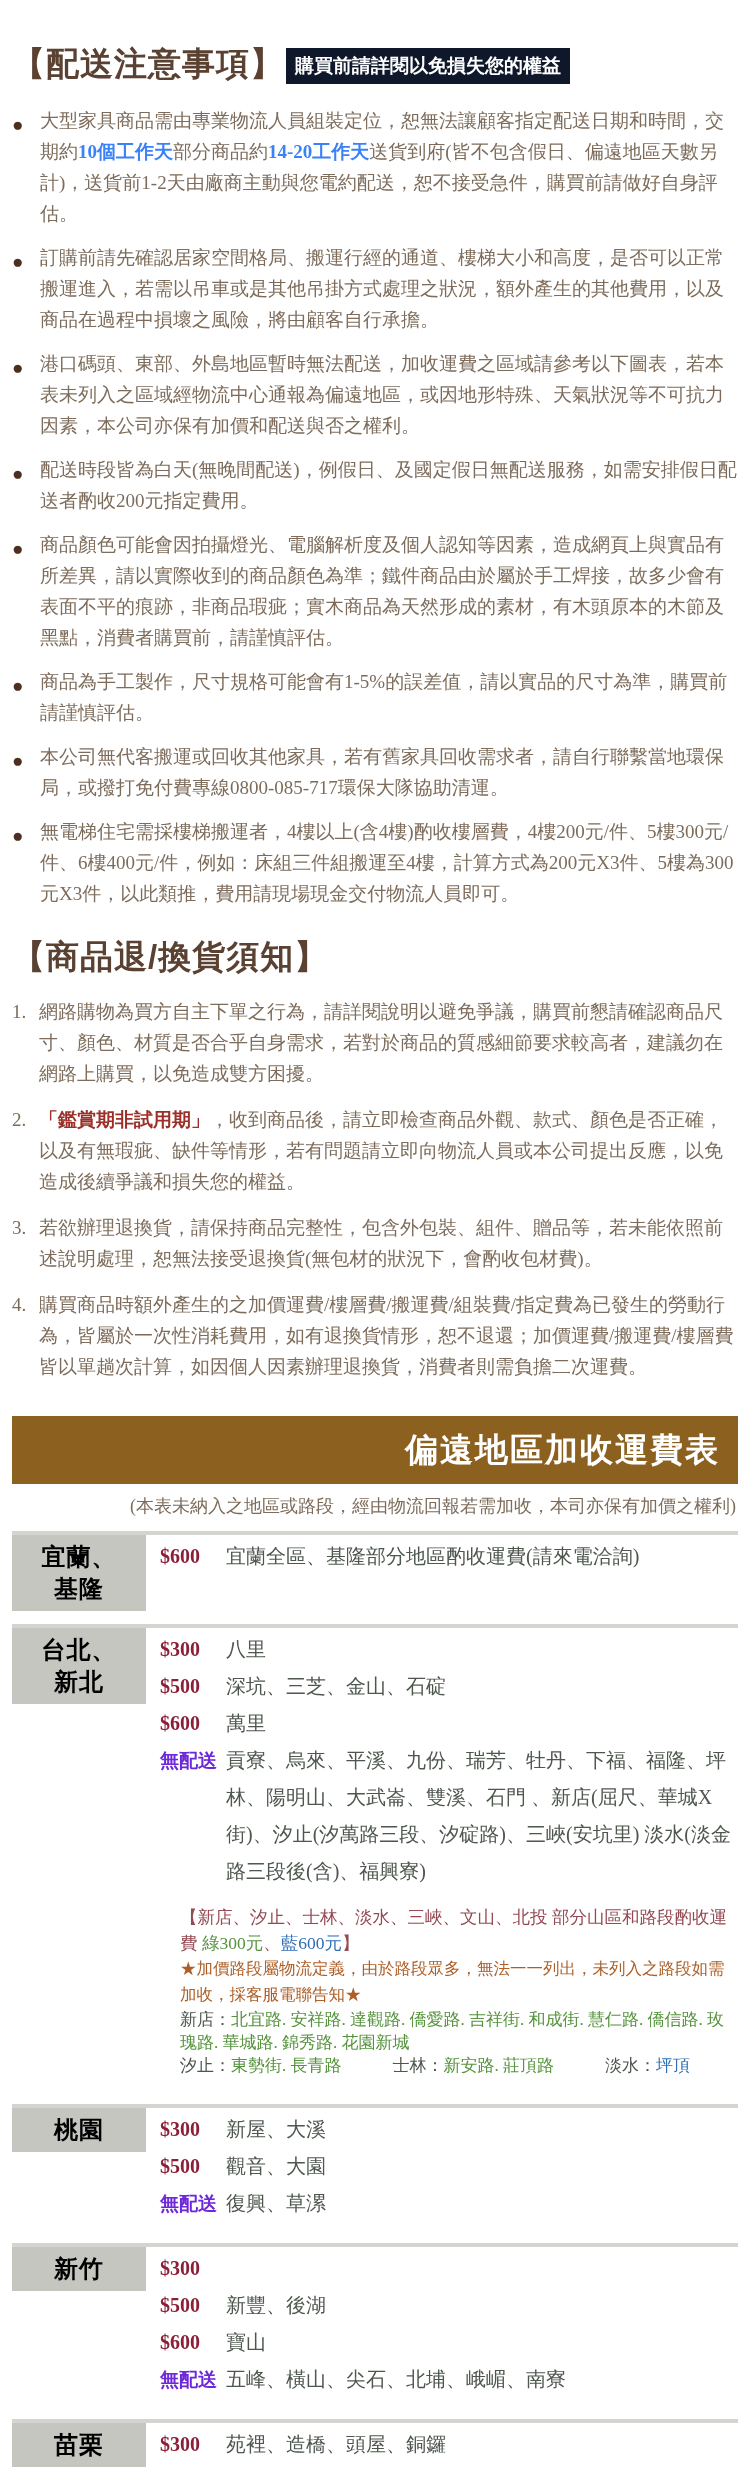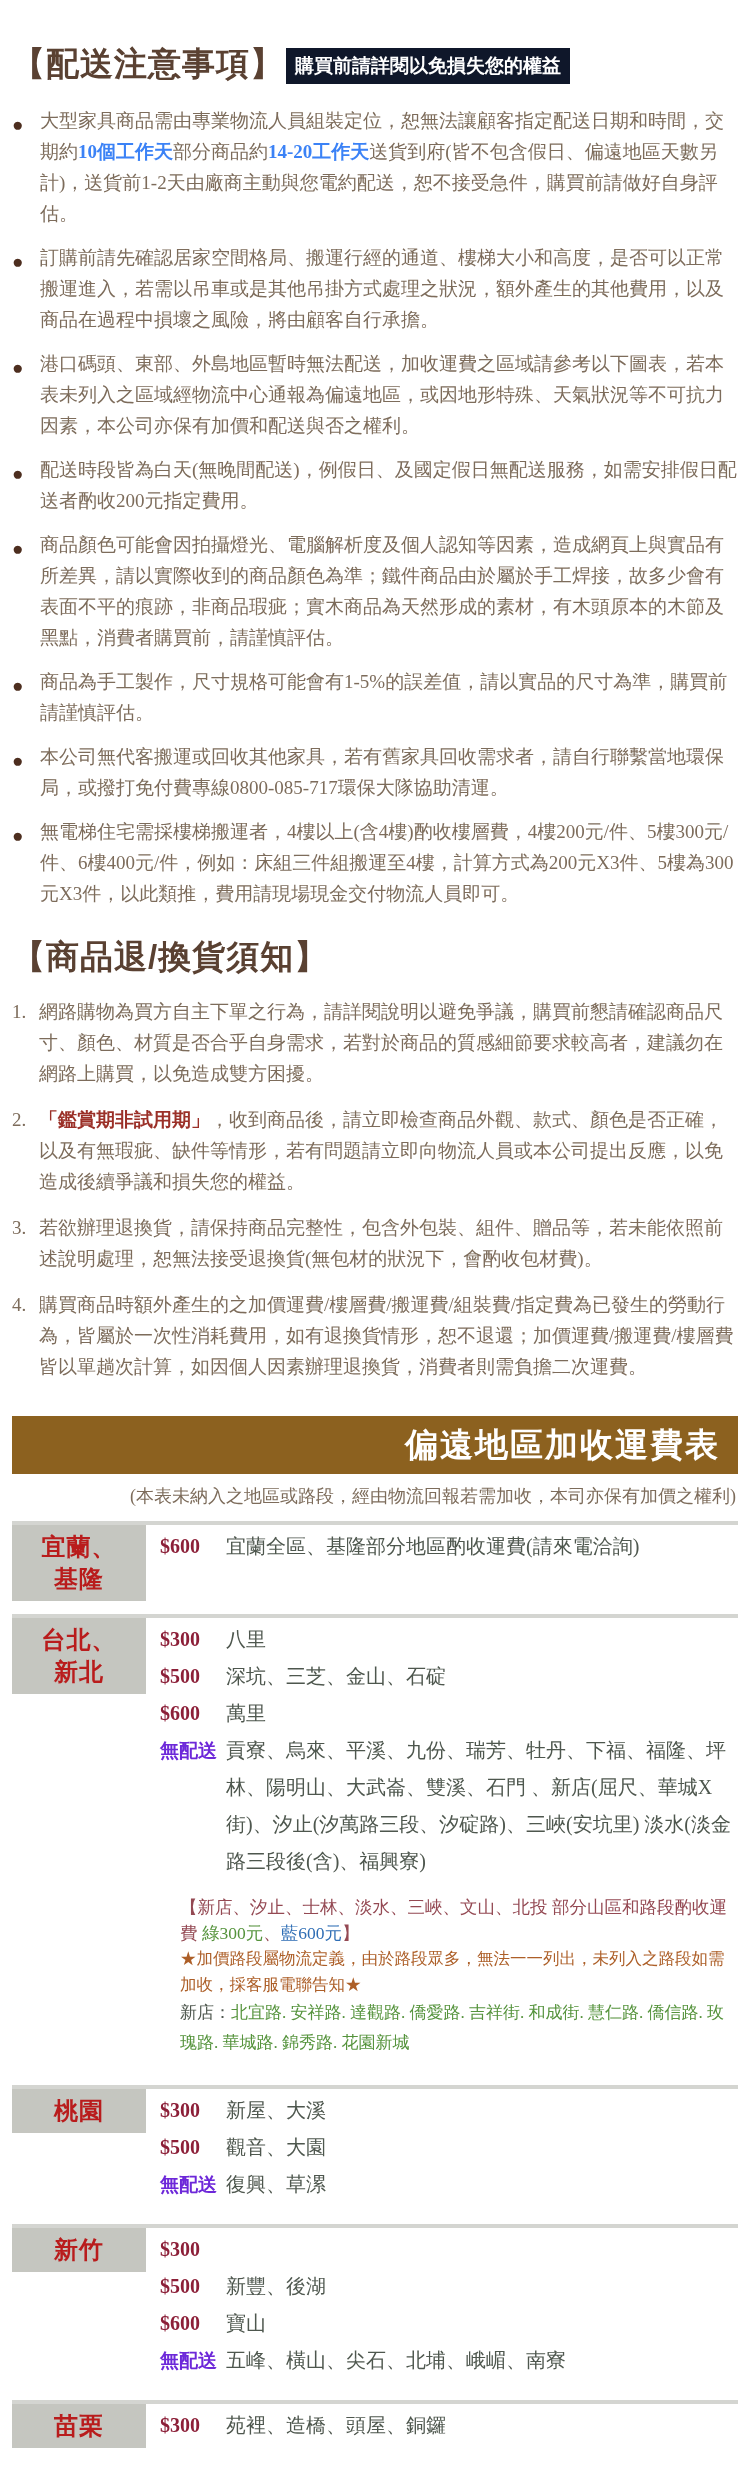--- a/index.html
+++ b/index.html
@@ -41,40 +41,40 @@
   .c-dark   { color:#4e574e; }
 
   
   h2 { font-size:33px; color:#5a4132; font-weight:bold; letter-spacing:1px; margin:26px 0 16px 0;
        font-family:"Liberation Sans","DejaVu Sans",sans-serif; }
   .return-item { position:relative; padding-left:27px; margin-bottom:15px;
                  font-size:19px; line-height:31px; color:#7d6c5b; }
   .return-no { position:absolute; left:0; top:0; }
 
   
-  .banner { margin-top:34px; background:#8c611f; height:58px; display:flex;
+  .banner { margin-top:34px; background:#8c611f; height:68px; display:flex;
             align-items:center; justify-content:flex-end; padding-right:18px; }
   .banner span { color:#ffffff; font-size:33px; font-weight:bold; letter-spacing:2px;
                  font-family:"Liberation Sans","DejaVu Sans",sans-serif; }
   .caption { text-align:right; font-size:18px; color:#7d6c5b; margin:10px 2px 4px 0; }
 
   
   .fee-row { border-top:4px solid #d4d5d1; margin-top:13px; display:flex; align-items:flex-start; }
-  .region-label { width:134px; flex:0 0 134px; background:#c5c6c0; color:#b91c1c;
+  .region-label { width:134px; flex:0 0 134px; background:#c5c6c0; color:#000000;
                   font-weight:bold; font-size:24px; letter-spacing:1px; text-align:center;
                   padding:6px 18px; font-family:"Liberation Sans","DejaVu Sans",sans-serif; }
   .row-content { flex:1; padding:3px 2px 8px 14px; }
   .fee-line { display:flex; font-size:20px; line-height:37px; }
   .price { flex:0 0 66px; font-weight:bold; color:#8c1f38; }
   .price.nodeliv { color:#6d28d9; font-family:"Liberation Sans","DejaVu Sans",sans-serif; font-size:19px; }
   .areas { flex:1; color:#4e574e; }
   .row-notes { margin:14px 0 6px 20px; }
   .note-line { font-size:16.5px; line-height:26px; }
   .note-line.first { font-size:17.5px; }
-  .note-line.roads { font-size:17px; line-height:30px; color:#4e574e; }
+  .note-line.roads { font-size:17px; line-height:23px; color:#4e574e; }
 </style>
 </head>
 <body>
 
 <div class="page">
 
   <header>
     <div class="title-row">
       <h1>【配送注意事項】</h1>
       <div class="warn-box">購買前請詳閱以免損失您的權益</div>
@@ -131,20 +131,21 @@
             <span class="areas"><span>萬里</span></span>
           </div>
           <div class="fee-line">
             <span class="price nodeliv">無配送</span>
             <span class="areas"><span>貢寮、烏來、平溪、九份、瑞芳、牡丹、下福、福隆、坪林、陽明山、大武崙、雙溪、石門 、新店(屈尺、華城X街)、汐止(汐萬路三段、汐碇路)、三峽(安坑里) 淡水(淡金路三段後(含)、福興寮)</span></span>
           </div>
           <div class="row-notes">
             <div class="note-line first"><span class="c-note">【新店、汐止、士林、淡水、三峽、文山、北投 部分山區和路段酌收運費 </span><span class="c-green">綠300元</span><span class="c-note">、</span><span class="c-blue">藍600元</span><span class="c-note">】</span></div>
             <div class="note-line"><span class="c-orange">★加價路段屬物流定義，由於路段眾多，無法一一列出，未列入之路段如需加收，採客服電聯告知★</span></div>
             <div class="note-line roads"><span class="c-dark">新店：</span><span class="c-green">北宜路. 安祥路. 達觀路. 僑愛路. 吉祥街. 和成街. 慧仁路. 僑信路. 玫瑰路. 華城路. 錦秀路. 花園新城</span></div>
+            <div class="note-line roads"><span class="c-dark">汐止：</span><span class="c-green">東勢街. 長青路</span><span class="c-dark">　　　士林：</span><span class="c-green">新安路. 莊頂路</span><span class="c-dark">　　　淡水：</span><span class="c-blue">坪頂</span></div>
           </div>
         </div>
       </div>
       <div class="fee-row">
         <div class="region-label">桃園</div>
         <div class="row-content">
           <div class="fee-line">
             <span class="price">$300</span>
             <span class="areas"><span>新屋、大溪</span></span>
           </div>

